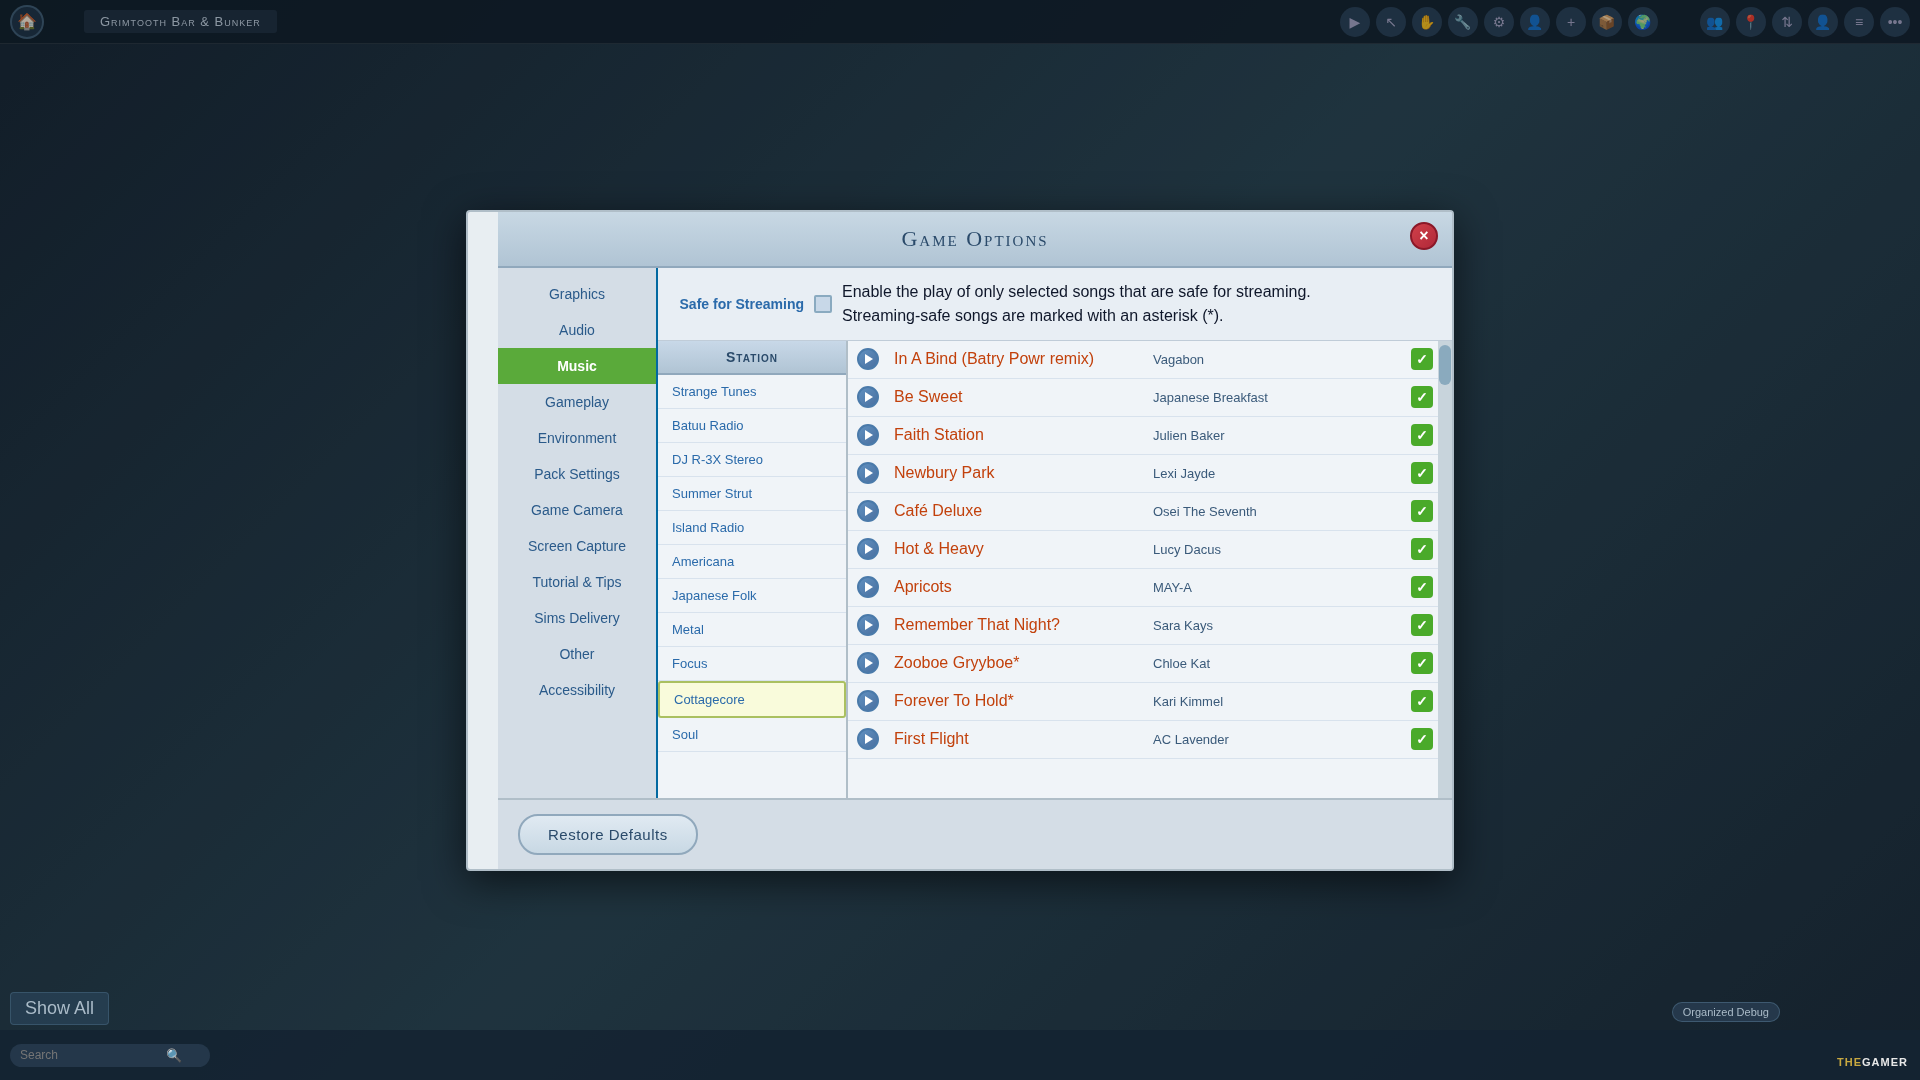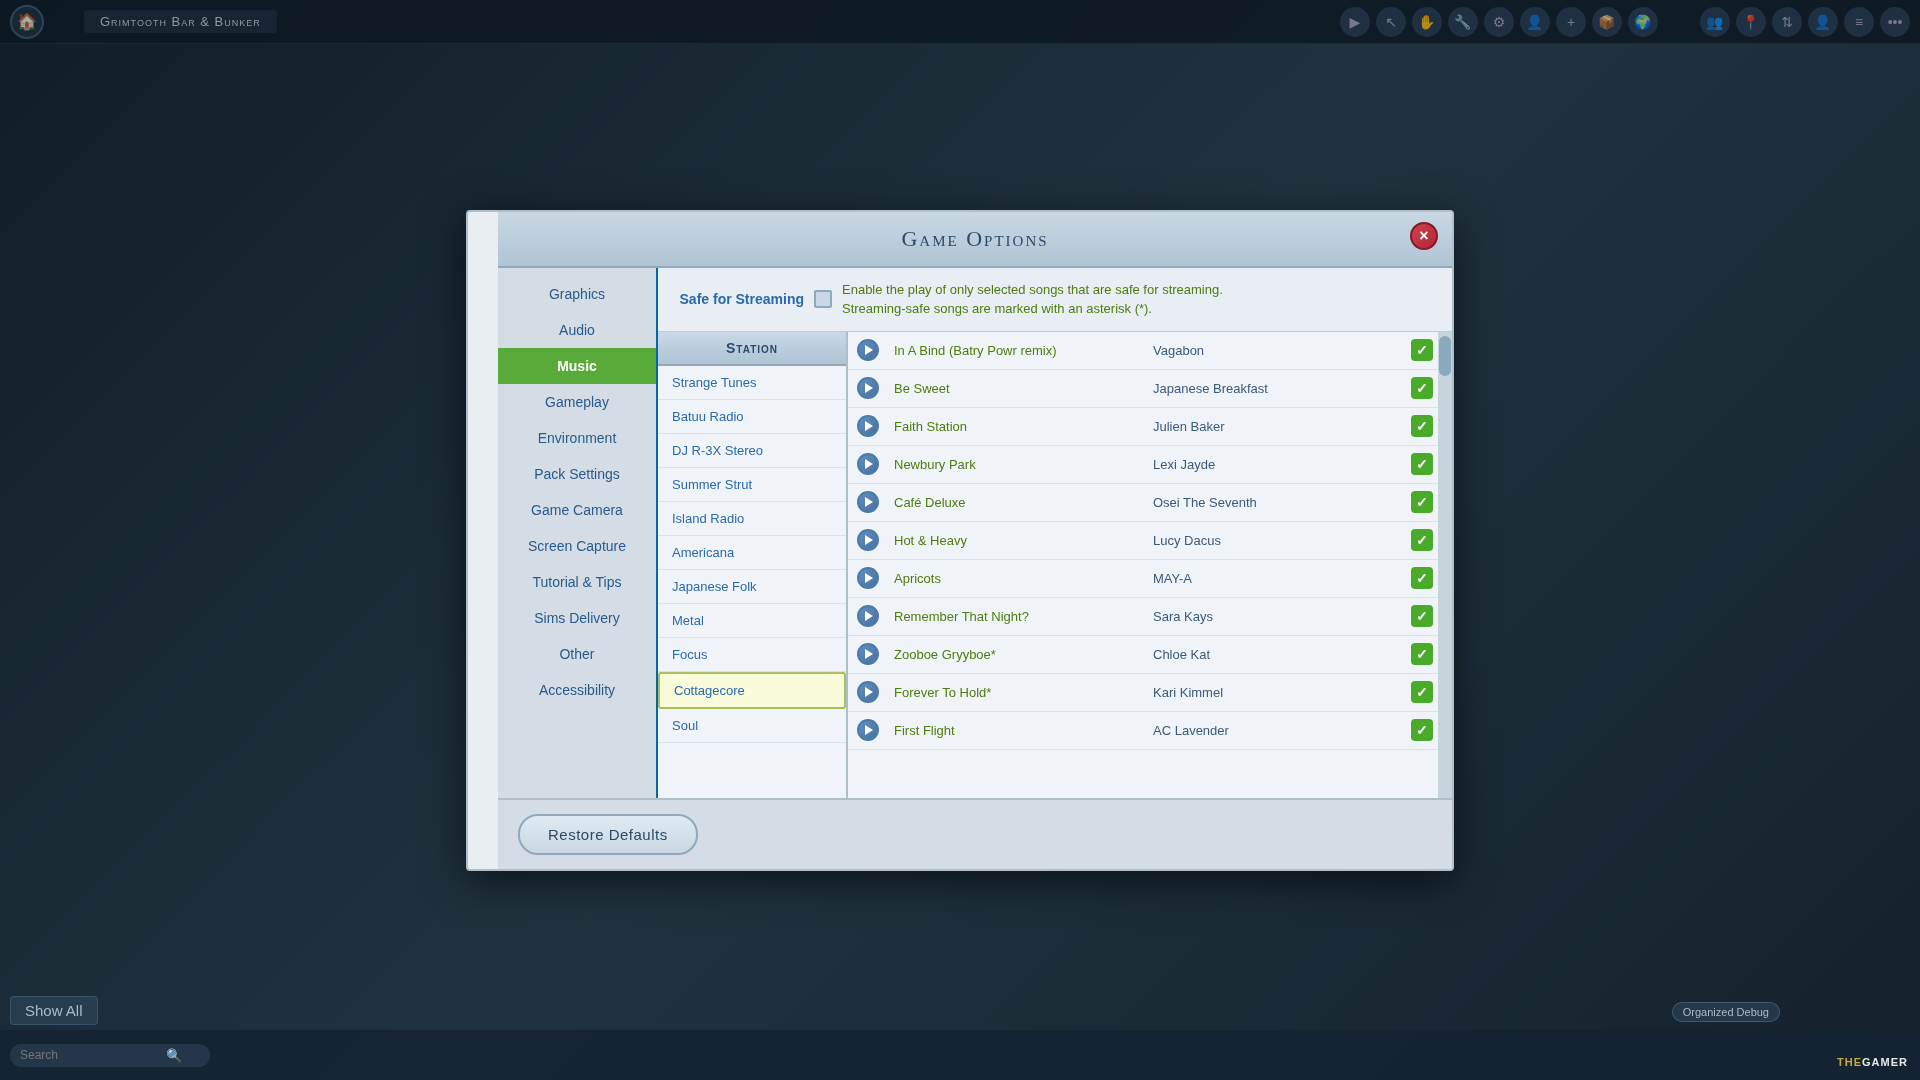--- a/index.html
+++ b/index.html
@@ -110,21 +110,21 @@
 
     
     .show-all-btn {
       position: absolute;
       left: 10px;
       bottom: 55px;
       background: rgba(40,65,85,0.8);
       color: #aabbc8;
       padding: 5px 14px;
       border-radius: 4px;
-      font-size: 15px;
+      font-size: 18px;
       cursor: pointer;
       border: 1px solid rgba(100,140,170,0.3);
     }
 
     
     .dialog-overlay {
       position: absolute;
       inset: 0;
       display: flex;
       align-items: center;
@@ -233,22 +233,22 @@
     .streaming-checkbox {
       width: 18px;
       height: 18px;
       border: 2px solid #8aaac0;
       background: #c8d8e8;
       border-radius: 2px;
       flex-shrink: 0;
     }
 
     .streaming-desc {
-      color: #4d7c0f;
-      font-size: 13px;
+      color: #0f172a;
+      font-size: 16px;
       line-height: 1.5;
     }
 
     
     .music-container {
       display: flex;
       flex: 1;
       overflow: hidden;
     }
 
@@ -367,22 +367,22 @@
       width: 0;
       height: 0;
       border-top: 5px solid transparent;
       border-bottom: 5px solid transparent;
       border-left: 8px solid white;
       margin-left: 2px;
     }
 
     .song-name {
       flex: 1;
-      color: #4d7c0f;
-      font-size: 13px;
+      color: #c2410c;
+      font-size: 16px;
       padding: 4px 6px;
     }
 
     .song-artist {
       flex: 1;
       color: #3a5a7a;
       font-size: 13px;
       padding: 4px 6px;
     }
 

